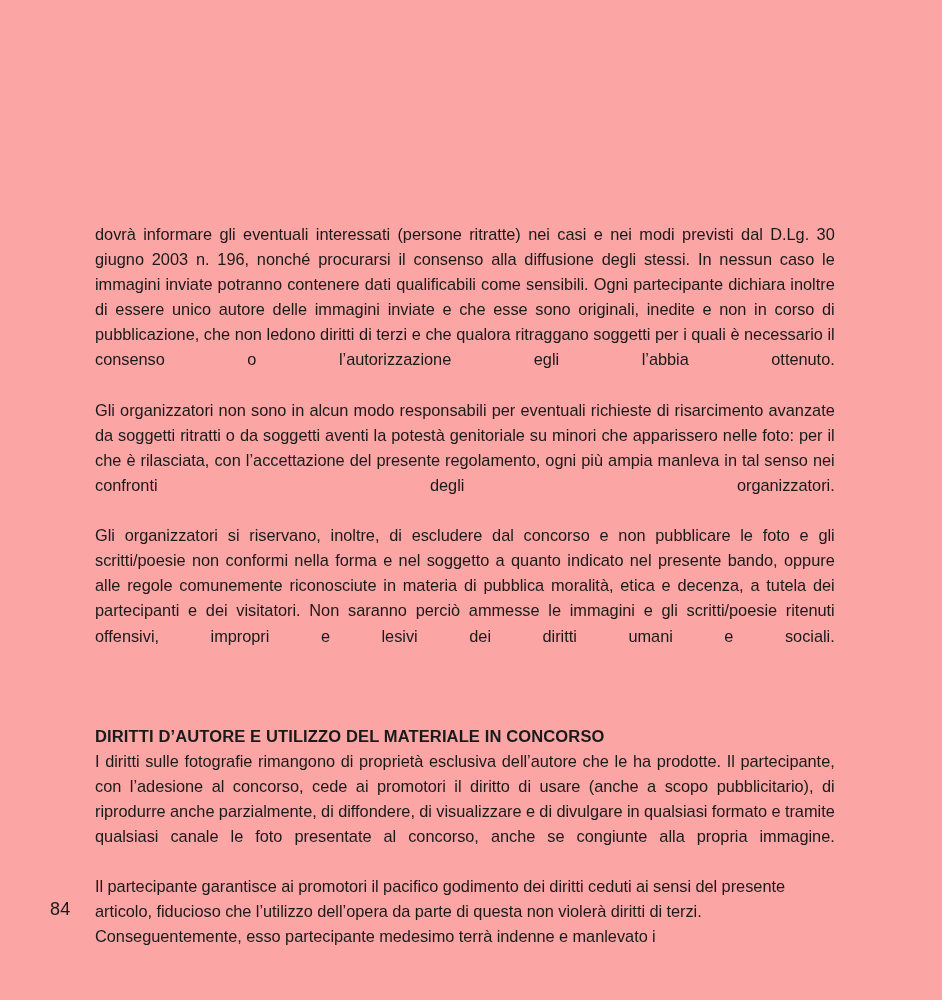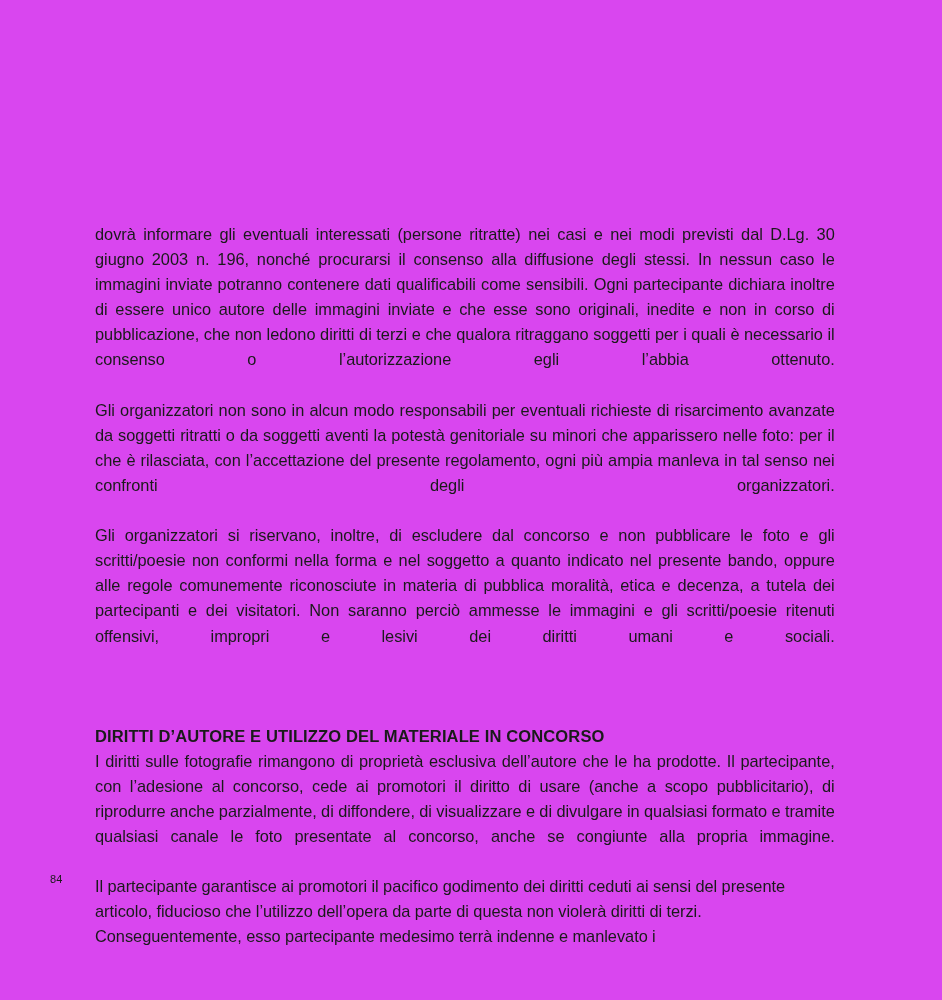--- a/index.html
+++ b/index.html
@@ -13,21 +13,21 @@
     position: relative;
     overflow: hidden;
     font-family: "Liberation Sans", "DejaVu Sans", sans-serif;
     color: #1a1a1a;
     -webkit-font-smoothing: antialiased;
   }
 
   .page {
     position: absolute;
     inset: 0;
-    background: #d946ef;
+    background: #fca5a5;
   }
 
   
   .text-column {
     position: absolute;
     left: 95px;
     top: 222px;
     width: 751px;
   }
 
@@ -64,22 +64,22 @@
     letter-spacing: 0.12px;
     text-align: left;
     transform: scaleX(0.985);
     transform-origin: left top;
   }
 
   
   .folio {
     position: absolute;
     left: 50px;
-    top: 867px;
-    font-size: 11px;
+    top: 897px;
+    font-size: 18px;
     line-height: 25.1px;
     color: #1a1a1a;
     letter-spacing: 0.2px;
   }
 </style>
 </head>
 <body>
 
 <div class="page">
 

